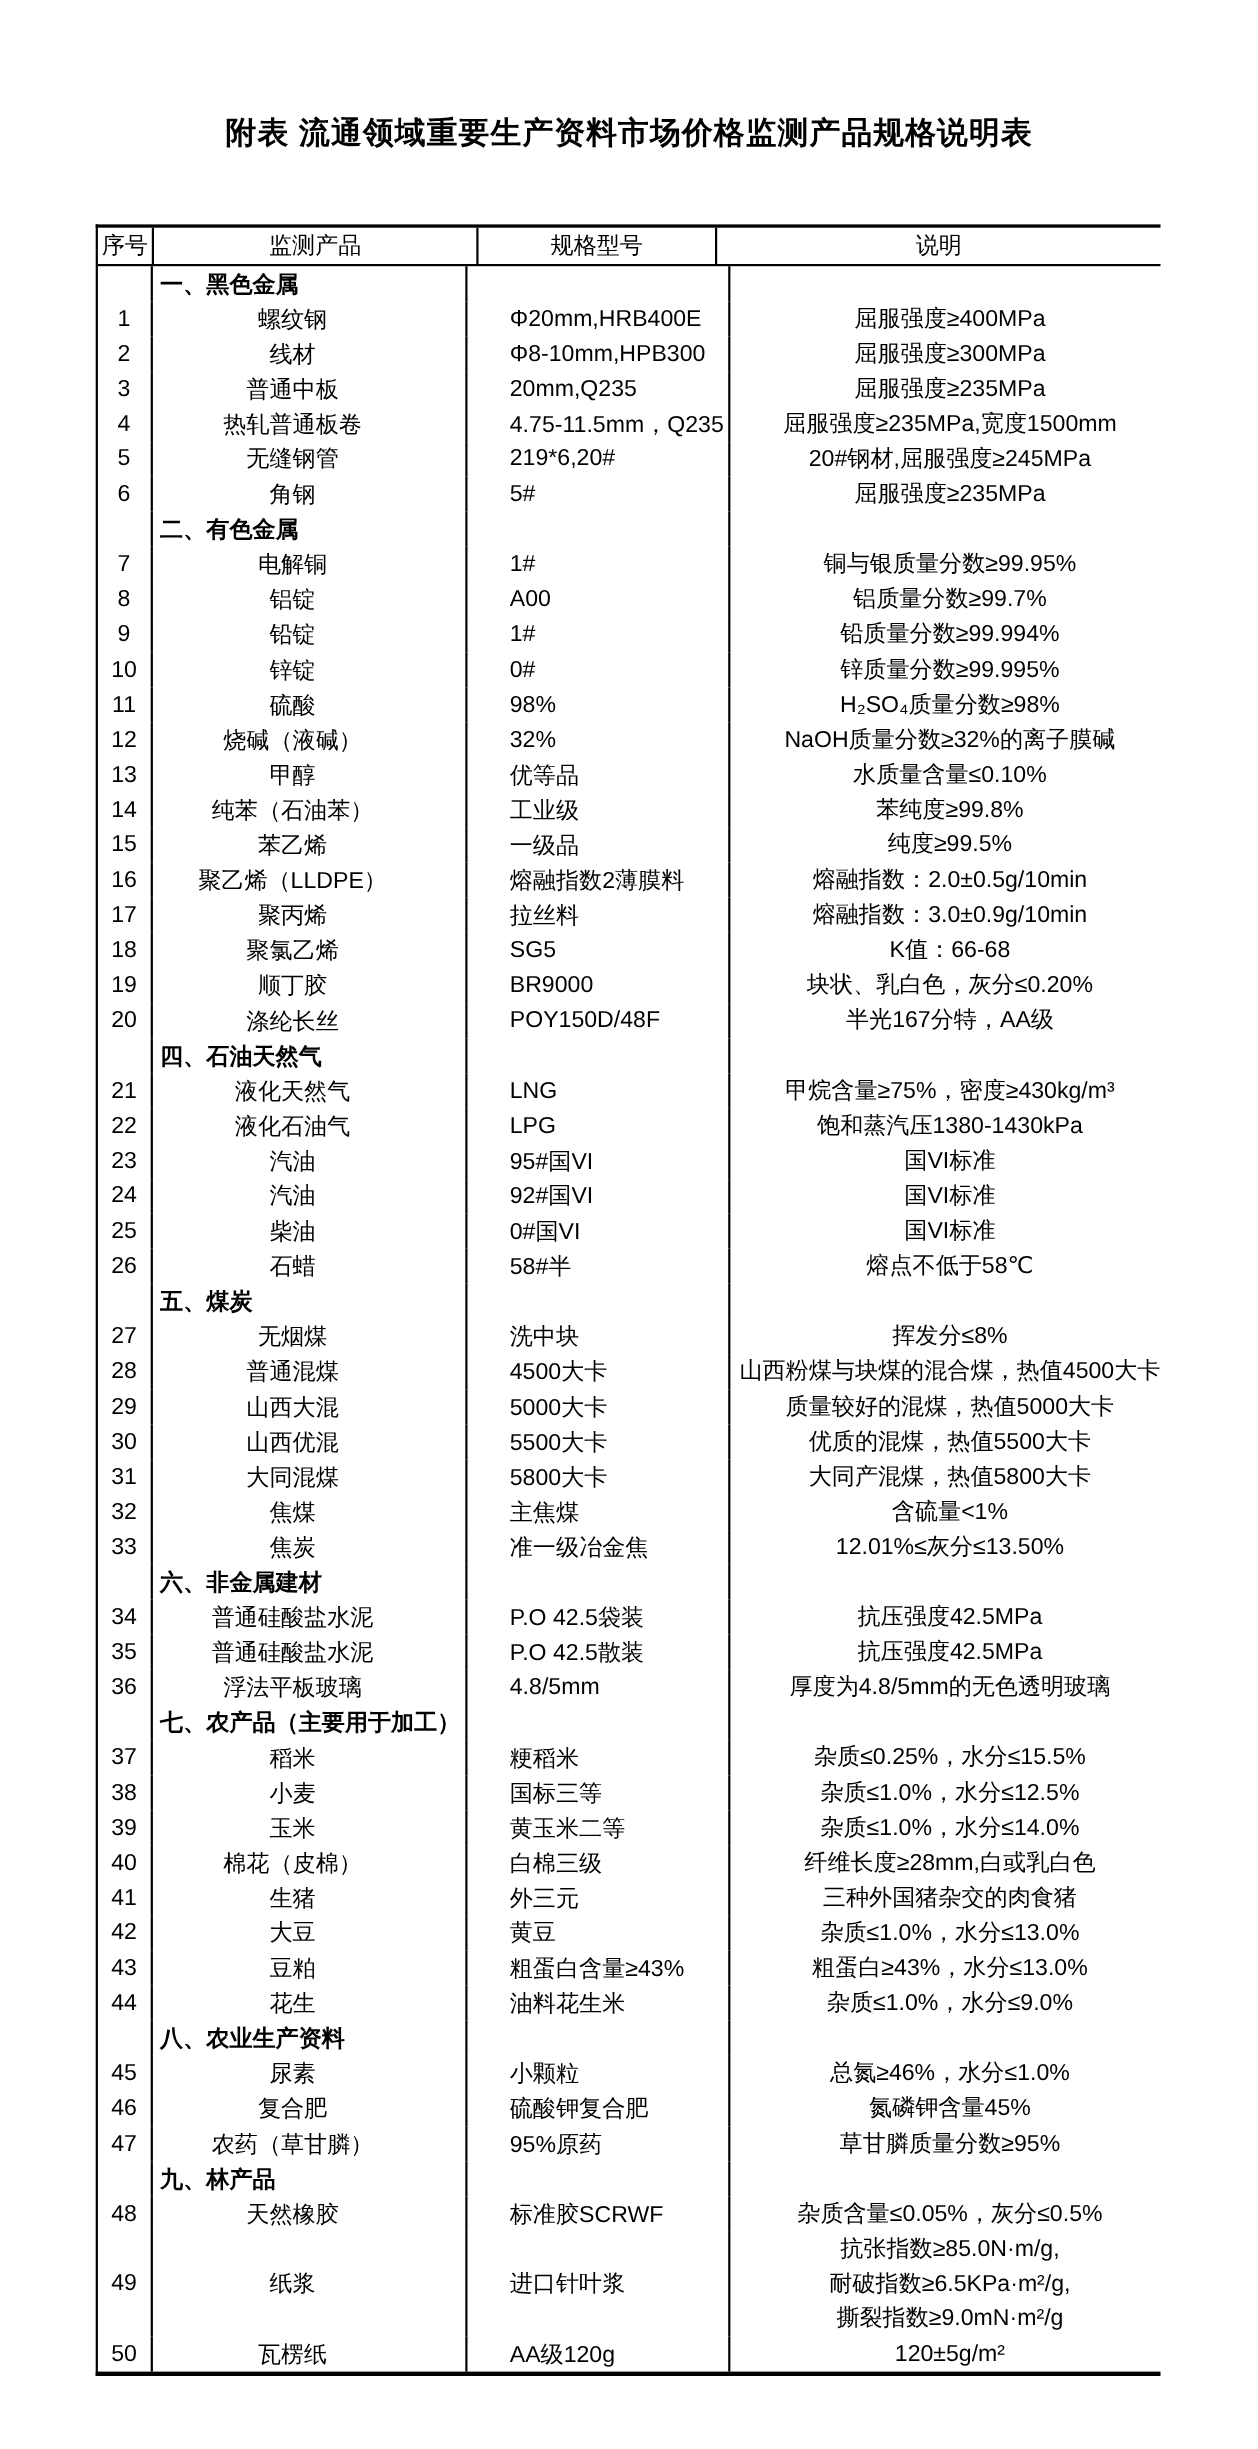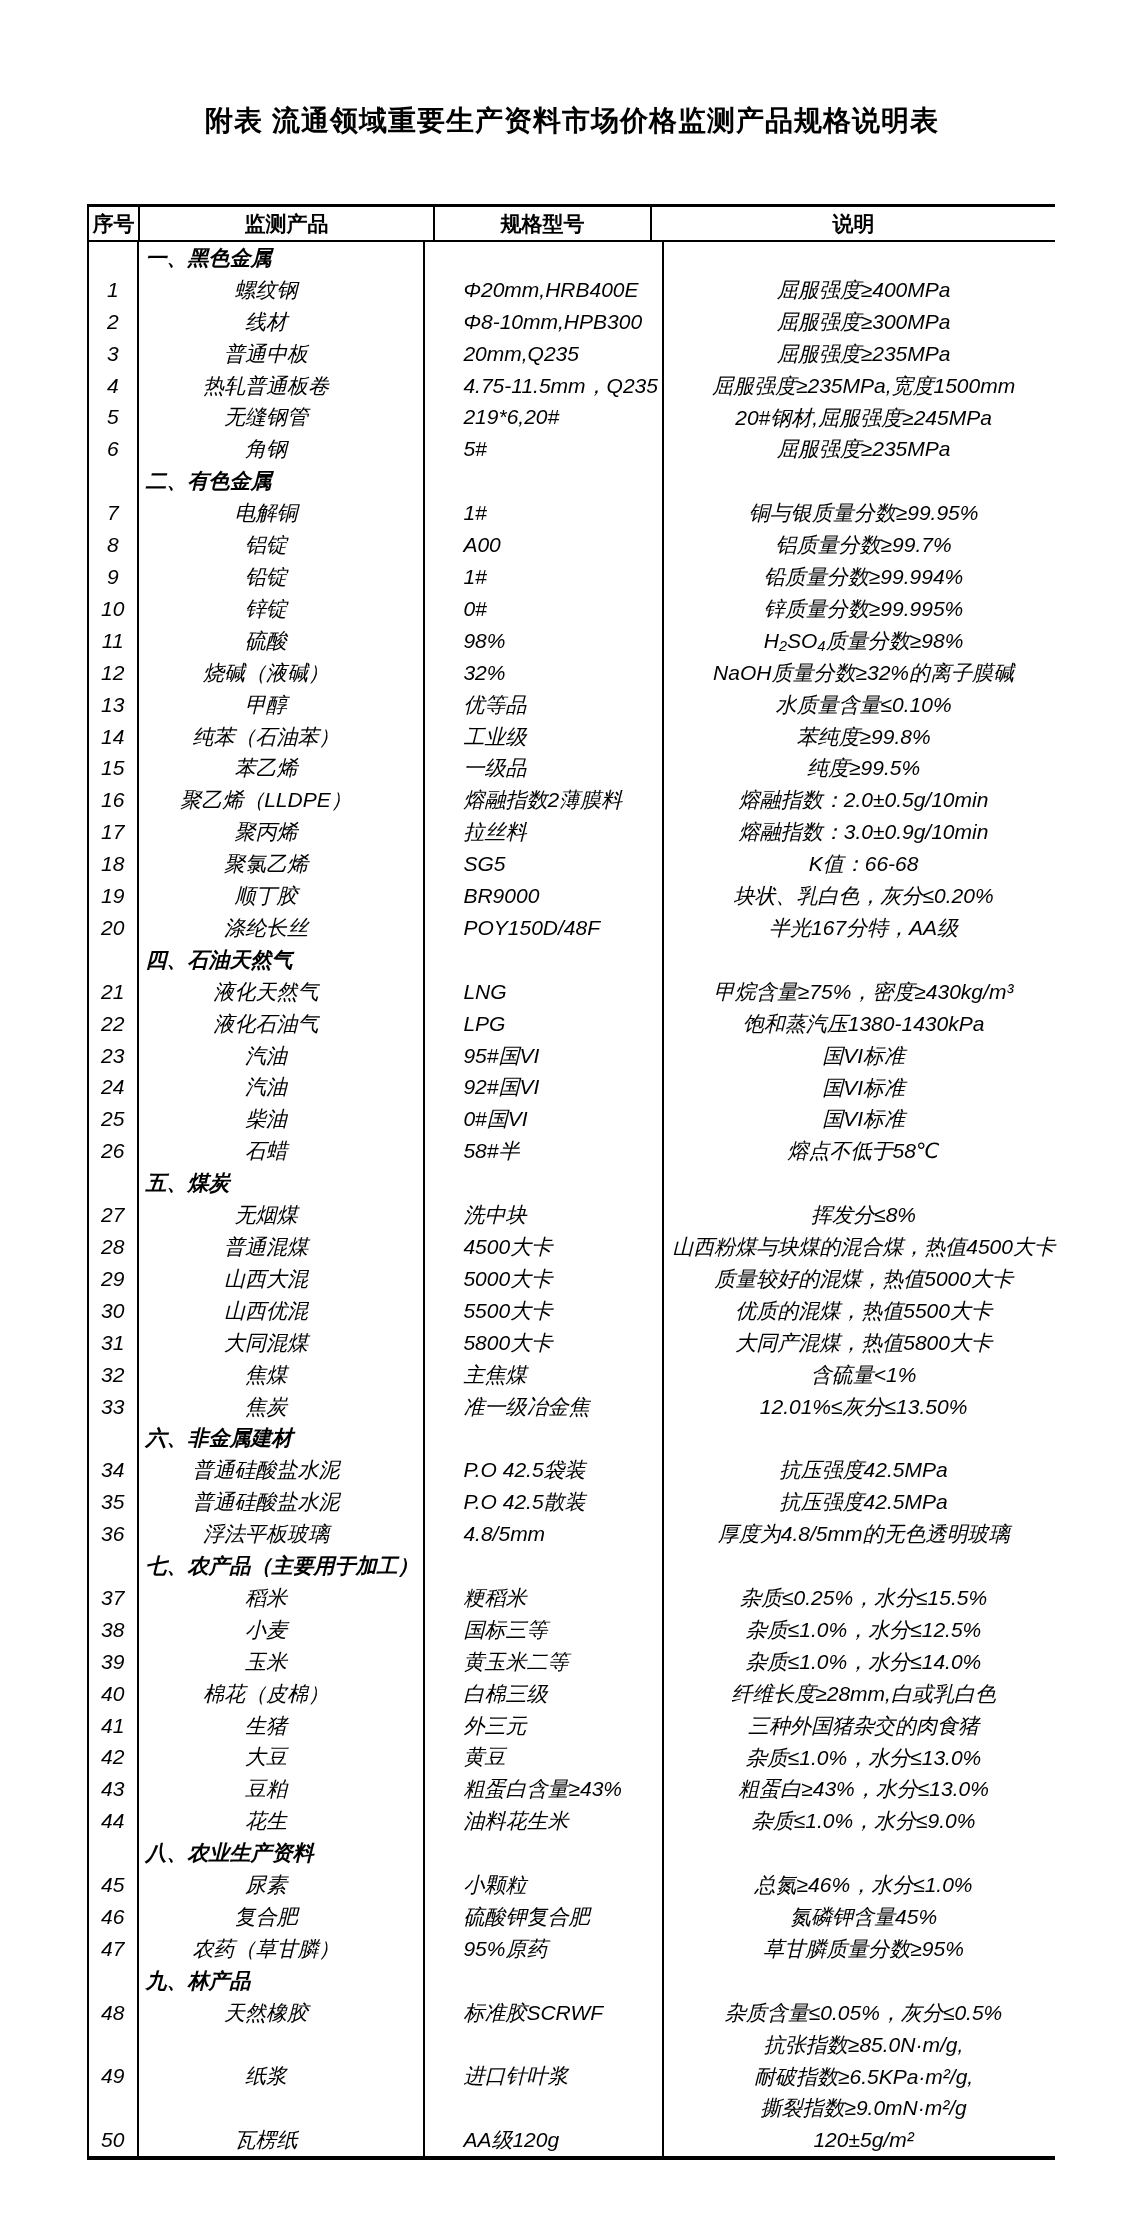--- a/index.html
+++ b/index.html
@@ -19,31 +19,31 @@
     line-height:36px;
   }
   .tbl{
     position:absolute;left:87px;top:204px;width:968px;
     border-top:3px solid #000;
     border-left:2px solid #000;
     border-bottom:4px solid #000;
     box-sizing:border-box;
     font-size:21px;
   }
-  .thead{display:flex;border-bottom:2px solid #000;font-weight:bold;}
+  .thead{display:flex;border-bottom:2px solid #000;}
   .thead .cell{
     height:33px;line-height:33px;
     text-align:center;
     box-sizing:border-box;
   }
   .c1{width:51px;border-right:2px solid #000;box-sizing:border-box;}
   .c2{width:295px;border-right:2px solid #000;box-sizing:border-box;}
   .c3{width:217px;border-right:2px solid #000;box-sizing:border-box;}
   .c4{width:403px;box-sizing:border-box;}
-  .tbody{display:block;font-style:italic;}
+  .tbody{display:block;}
   .tr{display:flex;min-height:31.9px;}
   .tr>div{display:flex;align-items:center;}
   .c-no{justify-content:center;}
   .c-prod{justify-content:center;padding-right:30px;}
   .tr.section .c-prod{justify-content:flex-start;padding-right:0;padding-left:7px;font-weight:700;}
   .c-spec{justify-content:flex-start;padding-left:10px;margin-left:28px;}
   .c-desc{flex-direction:column;justify-content:center;align-items:flex-start;padding-left:8px;}
   .line{line-height:31.9px;white-space:nowrap;}
   .nowrap{white-space:nowrap;}
 </style>

